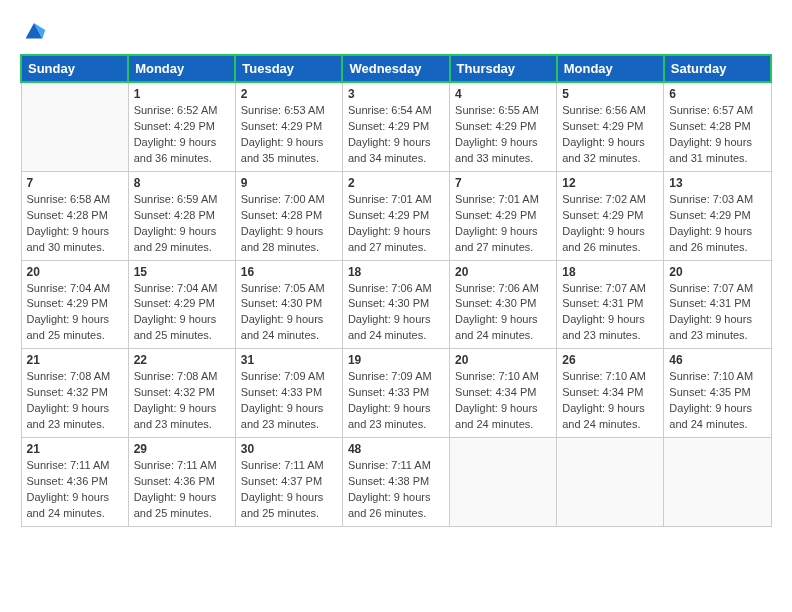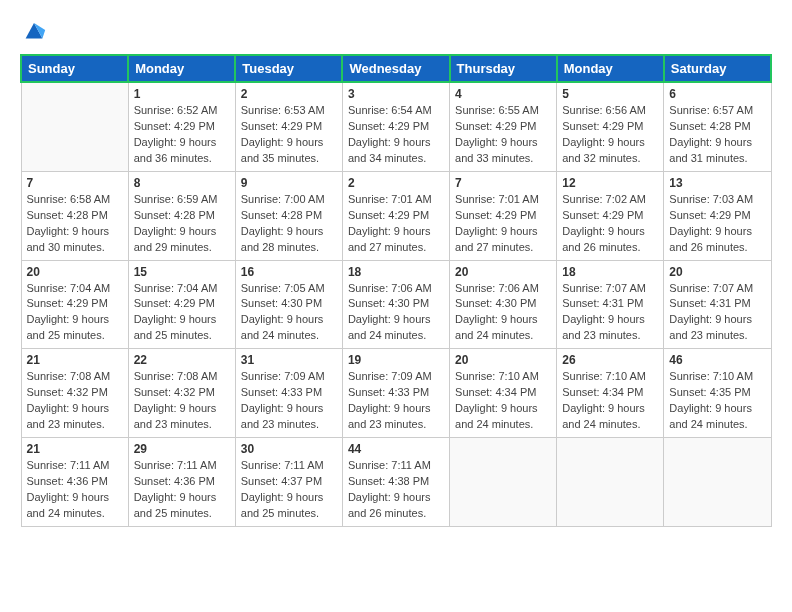--- a/index.html
+++ b/index.html
@@ -256,21 +256,21 @@
           </td>
           <td>
             <span class="day-num">29</span>
             <div class="day-info">Sunrise: 7:11 AM<br>Sunset: 4:36 PM<br>Daylight: 9 hours<br>and 25 minutes.</div>
           </td>
           <td>
             <span class="day-num">30</span>
             <div class="day-info">Sunrise: 7:11 AM<br>Sunset: 4:37 PM<br>Daylight: 9 hours<br>and 25 minutes.</div>
           </td>
           <td>
-            <span class="day-num">44</span>
+            <span class="day-num">48</span>
             <div class="day-info">Sunrise: 7:11 AM<br>Sunset: 4:38 PM<br>Daylight: 9 hours<br>and 26 minutes.</div>
           </td>
           <td class="empty"></td>
           <td class="empty"></td>
           <td class="empty"></td>
         </tr>
       </tbody>
   </table>
 </div>
 

